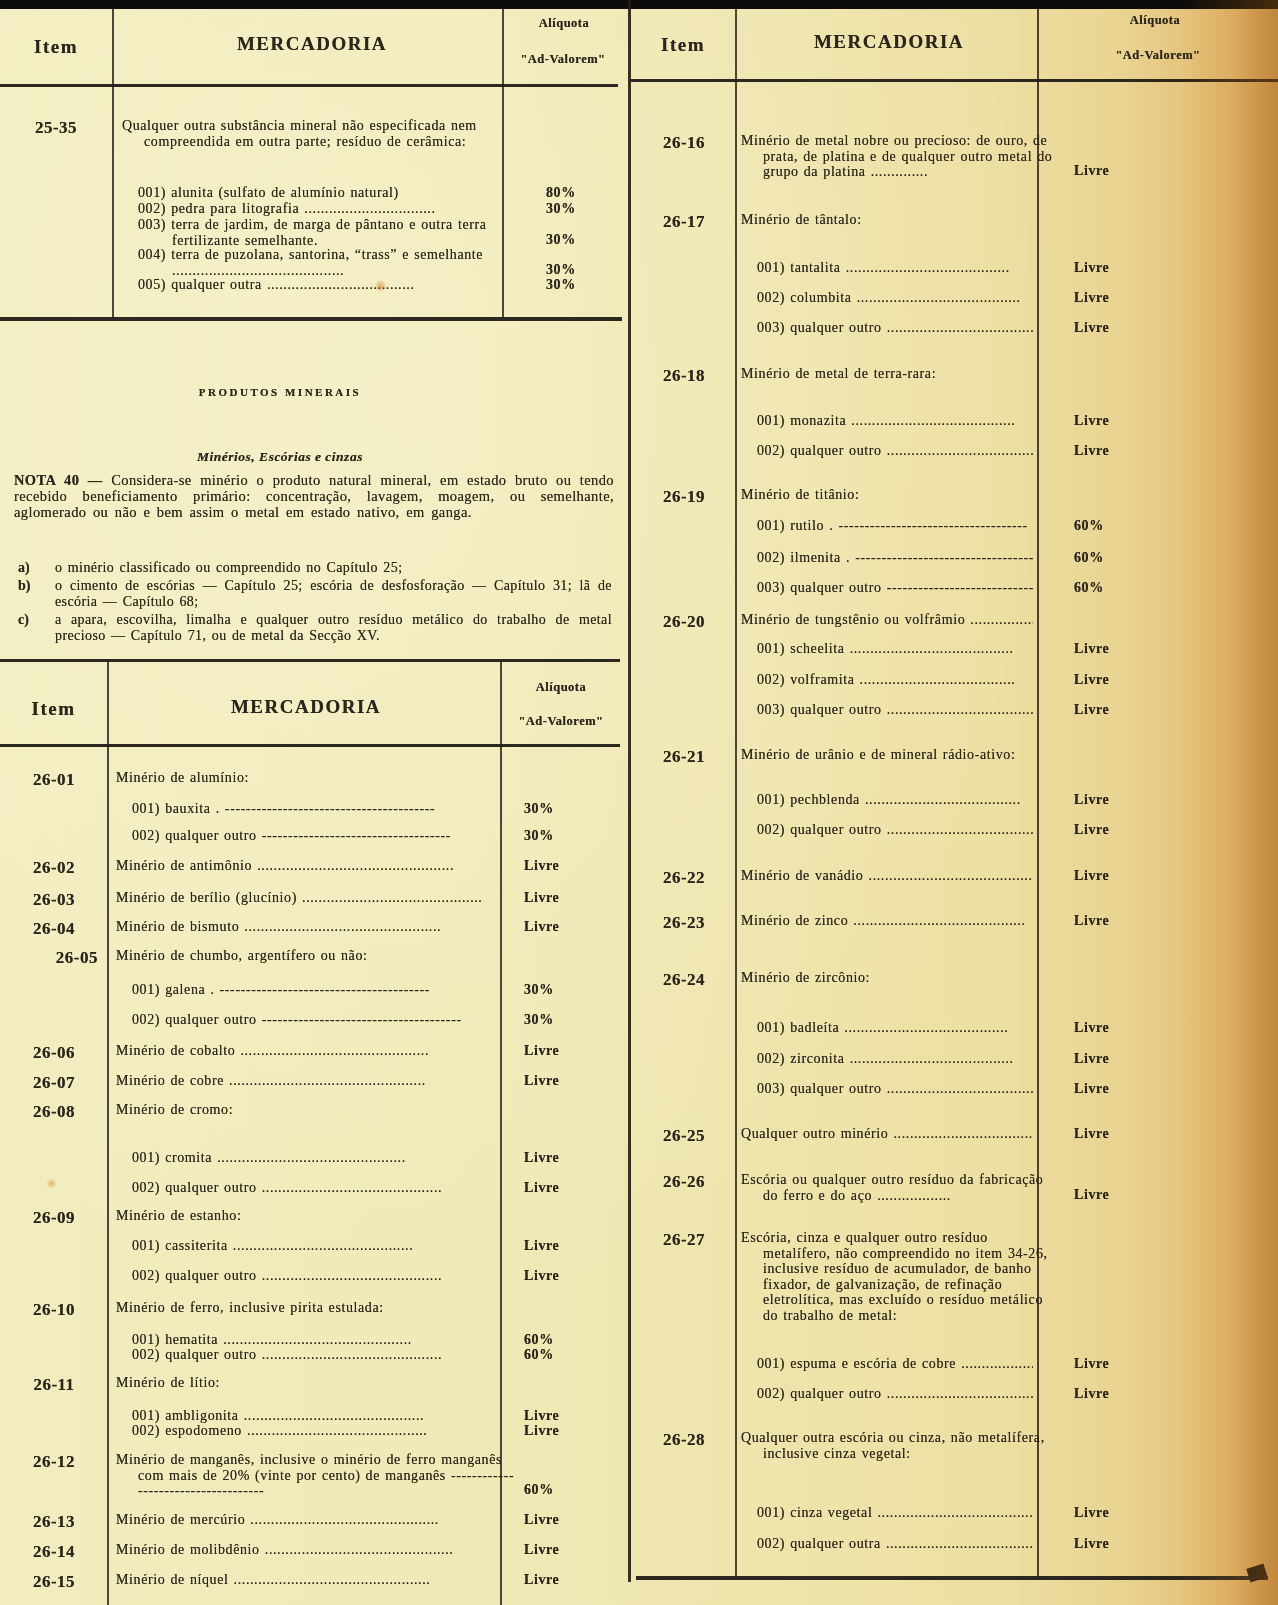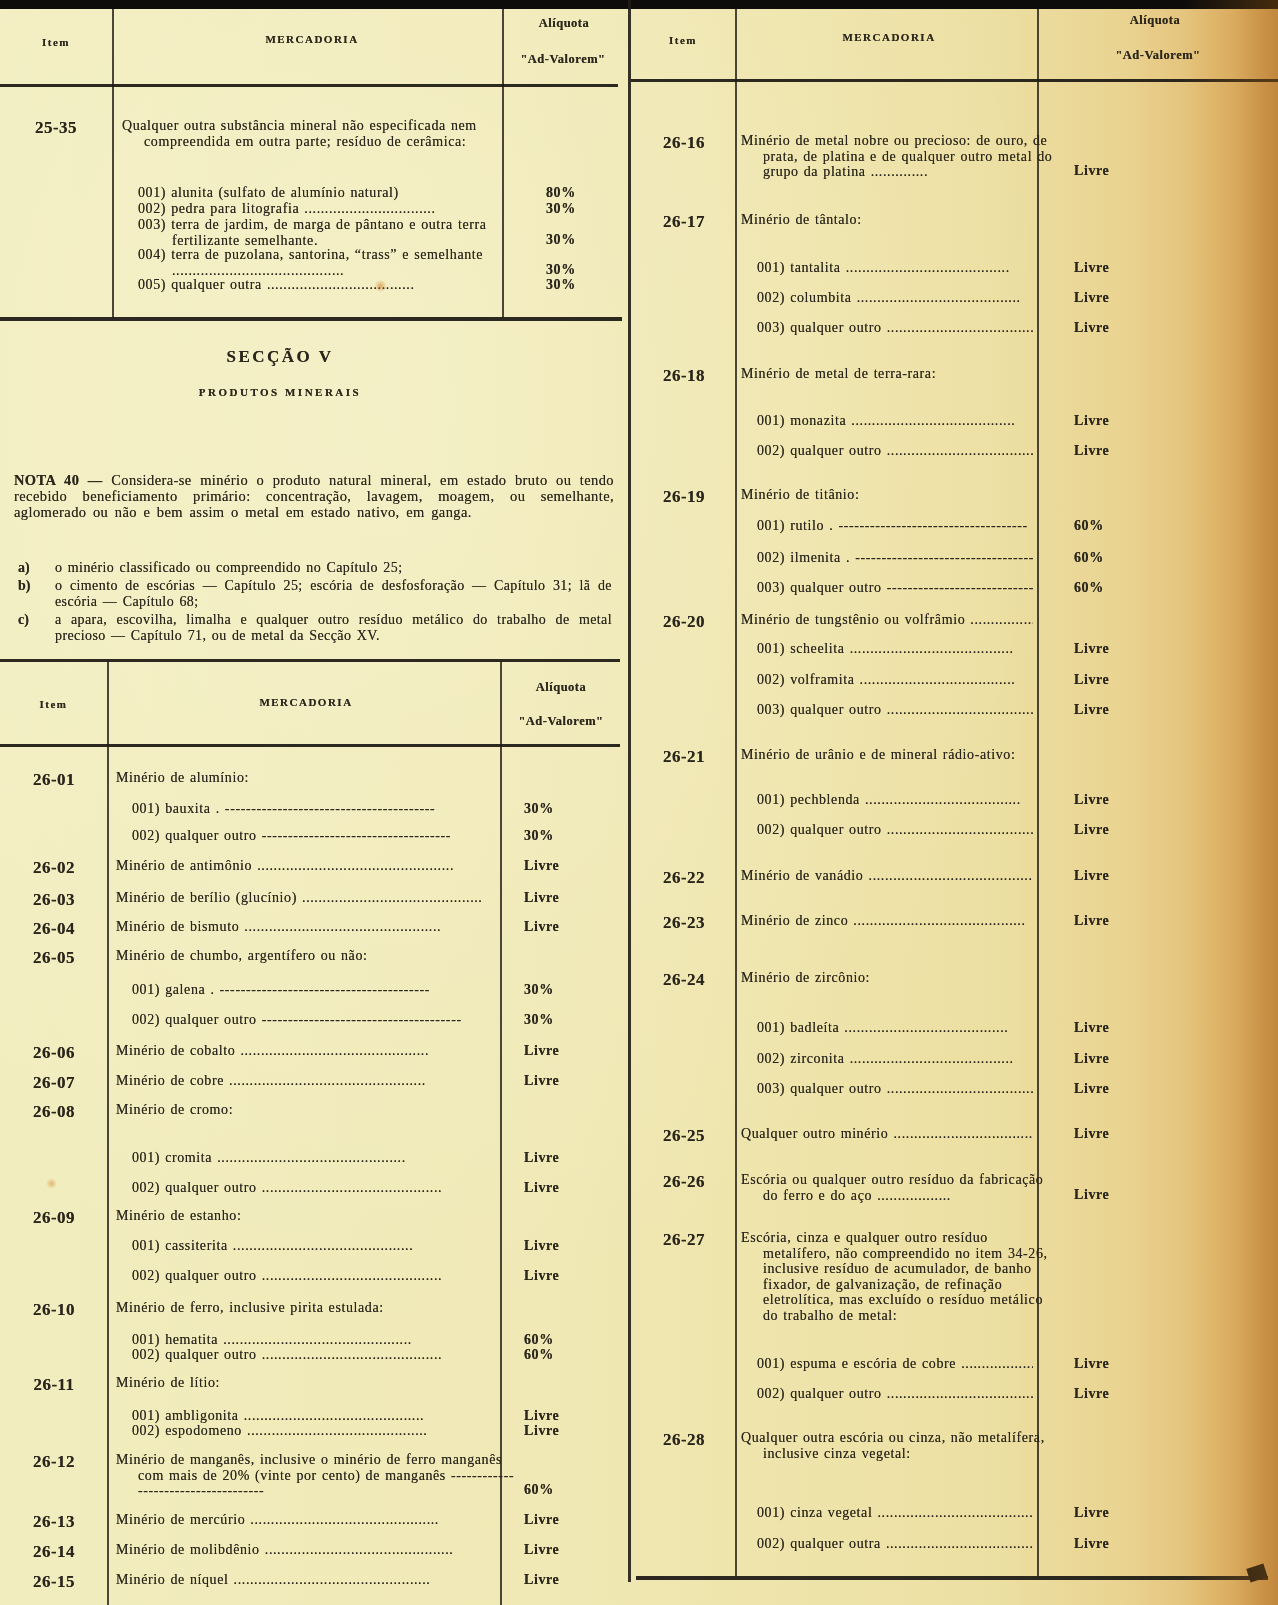--- a/index.html
+++ b/index.html
@@ -11,21 +11,21 @@
     font-family:"Liberation Serif","DejaVu Serif",serif;
     color:#2a261d;
     background:
       radial-gradient(ellipse at 30% 25%, rgba(255,255,240,.25) 0%, rgba(255,255,240,0) 55%),
       linear-gradient(90deg,#f2edbf 0%,#f0e9b6 40%,#eee4ab 62%,#ecdfa2 78%,#e9d391 88%,#e2ba70 96%,#d5a055 100%);
   }
   .ink{ text-shadow:0 0 .4px rgba(40,30,10,.65); }
   .topbar{position:absolute;left:0;top:0;width:1278px;height:9px;background:#0d0c0a;}
   .hline{position:absolute;background:#1b1813;opacity:.92;}
   .vline{position:absolute;background:#211d15;opacity:.8;width:2px;}
-  .hdr{position:absolute;font-weight:700;letter-spacing:1.5px;font-size:11px;text-align:center;}
+  .hdr{position:absolute;font-weight:700;letter-spacing:1.5px;font-size:19px;text-align:center;}
   .hdr.small{font-size:12.5px;letter-spacing:.5px;}
   .itm{position:absolute;font-weight:700;font-size:17px;letter-spacing:.5px;text-align:center;}
   .rtext{position:absolute;font-size:14px;line-height:15.5px;letter-spacing:.6px;word-spacing:1px;}
   .head{padding-left:22px;text-indent:-22px;}
   .subr{padding-left:34px;text-indent:-34px;}
   .nwclip{white-space:nowrap;overflow:hidden;padding-left:0;text-indent:0;}
   .nwfree{white-space:nowrap;padding-left:0;text-indent:0;}
   .val{position:absolute;font-weight:700;font-size:14px;letter-spacing:.6px;}
   .sec-center{position:absolute;left:0;width:560px;text-align:center;}
   .sec-title{font-size:17px;font-weight:700;letter-spacing:2.5px;}
@@ -74,22 +74,22 @@
   <div class="hdr" style="left:0;top:698px;width:107px;">Item</div>
   <div class="hdr" style="left:116px;top:696px;width:380px;">MERCADORIA</div>
   <div class="hdr small" style="left:500px;top:680px;width:122px;">Alíquota</div>
   <div class="hdr small" style="left:494px;top:714px;width:134px;">"Ad-Valorem"</div>
 
   <div class="hdr" style="left:631px;top:34px;width:104px;">Item</div>
   <div class="hdr" style="left:741px;top:31px;width:296px;">MERCADORIA</div>
   <div class="hdr small" style="left:1080px;top:13px;width:150px;">Alíquota</div>
   <div class="hdr small" style="left:1078px;top:48px;width:160px;">"Ad-Valorem"</div>
 
-  <div class="sec-center sec-title" style="top:347px;">SECÇÃO V</div>
   <div class="sec-center sec-small" style="top:386px;">PRODUTOS MINERAIS</div>
+  <div class="sec-center sec-sub" style="top:449px;">Minérios, Escórias e cinzas</div>
 
   <div class="nota" style="top:472px;"><b>NOTA 40 — </b><span>Considera-se minério o produto natural mineral, em estado bruto ou tendo recebido beneficiamento primário: concentração, lavagem, moagem, ou semelhante, aglomerado ou não e bem assim o metal em estado nativo, em ganga.</span></div>
   <div id="abc-list">
       <div class="abc-label" style="top: 560px;">a)</div>
       <div class="abc-text" style="top: 560px;">o minério classificado ou compreendido no Capítulo 25;</div>
       <div class="abc-label" style="top: 578px;">b)</div>
       <div class="abc-text" style="top: 578px;">o cimento de escórias — Capítulo 25; escória de desfosforação — Capítulo 31; lã de escória — Capítulo 68;</div>
       <div class="abc-label" style="top: 612px;">c)</div>
       <div class="abc-text" style="top: 612px;">a apara, escovilha, limalha e qualquer outro resíduo metálico do trabalho de metal precioso — Capítulo 71, ou de metal da Secção XV.</div>
     </div>
@@ -115,21 +115,21 @@
       <div class="val" style="left: 524px; top: 828px;">30%</div>
       <div class="itm" style="left: 10px; top: 858px; width: 88px;">26-02</div>
       <div class="rtext head nwclip" style="left: 116px; top: 858px; width: 378px;">Minério de antimônio ................................................</div>
       <div class="val" style="left: 524px; top: 858px;">Livre</div>
       <div class="itm" style="left: 10px; top: 890px; width: 88px;">26-03</div>
       <div class="rtext head nwclip" style="left: 116px; top: 890px; width: 378px;">Minério de berílio (glucínio) ............................................</div>
       <div class="val" style="left: 524px; top: 890px;">Livre</div>
       <div class="itm" style="left: 10px; top: 919px; width: 88px;">26-04</div>
       <div class="rtext head nwclip" style="left: 116px; top: 919px; width: 378px;">Minério de bismuto ................................................</div>
       <div class="val" style="left: 524px; top: 919px;">Livre</div>
-      <div class="itm" style="left: 10px; top: 948px; width: 88px;">26-05</div>
+      <div class="itm" style="left: 10px; top: 948px; width: 88px; text-align: right;">26-05</div>
       <div class="rtext head nwfree" style="left: 116px; top: 948px;">Minério de chumbo, argentífero ou não:</div>
       <div class="rtext subr nwclip" style="left: 132px; top: 982px; width: 362px;">001) galena . ----------------------------------------</div>
       <div class="val" style="left: 524px; top: 982px;">30%</div>
       <div class="rtext subr nwclip" style="left: 132px; top: 1012px; width: 362px;">002) qualquer outro --------------------------------------</div>
       <div class="val" style="left: 524px; top: 1012px;">30%</div>
       <div class="itm" style="left: 10px; top: 1043px; width: 88px;">26-06</div>
       <div class="rtext head nwclip" style="left: 116px; top: 1043px; width: 378px;">Minério de cobalto ..............................................</div>
       <div class="val" style="left: 524px; top: 1043px;">Livre</div>
       <div class="itm" style="left: 10px; top: 1073px; width: 88px;">26-07</div>
       <div class="rtext head nwclip" style="left: 116px; top: 1073px; width: 378px;">Minério de cobre ................................................</div>

